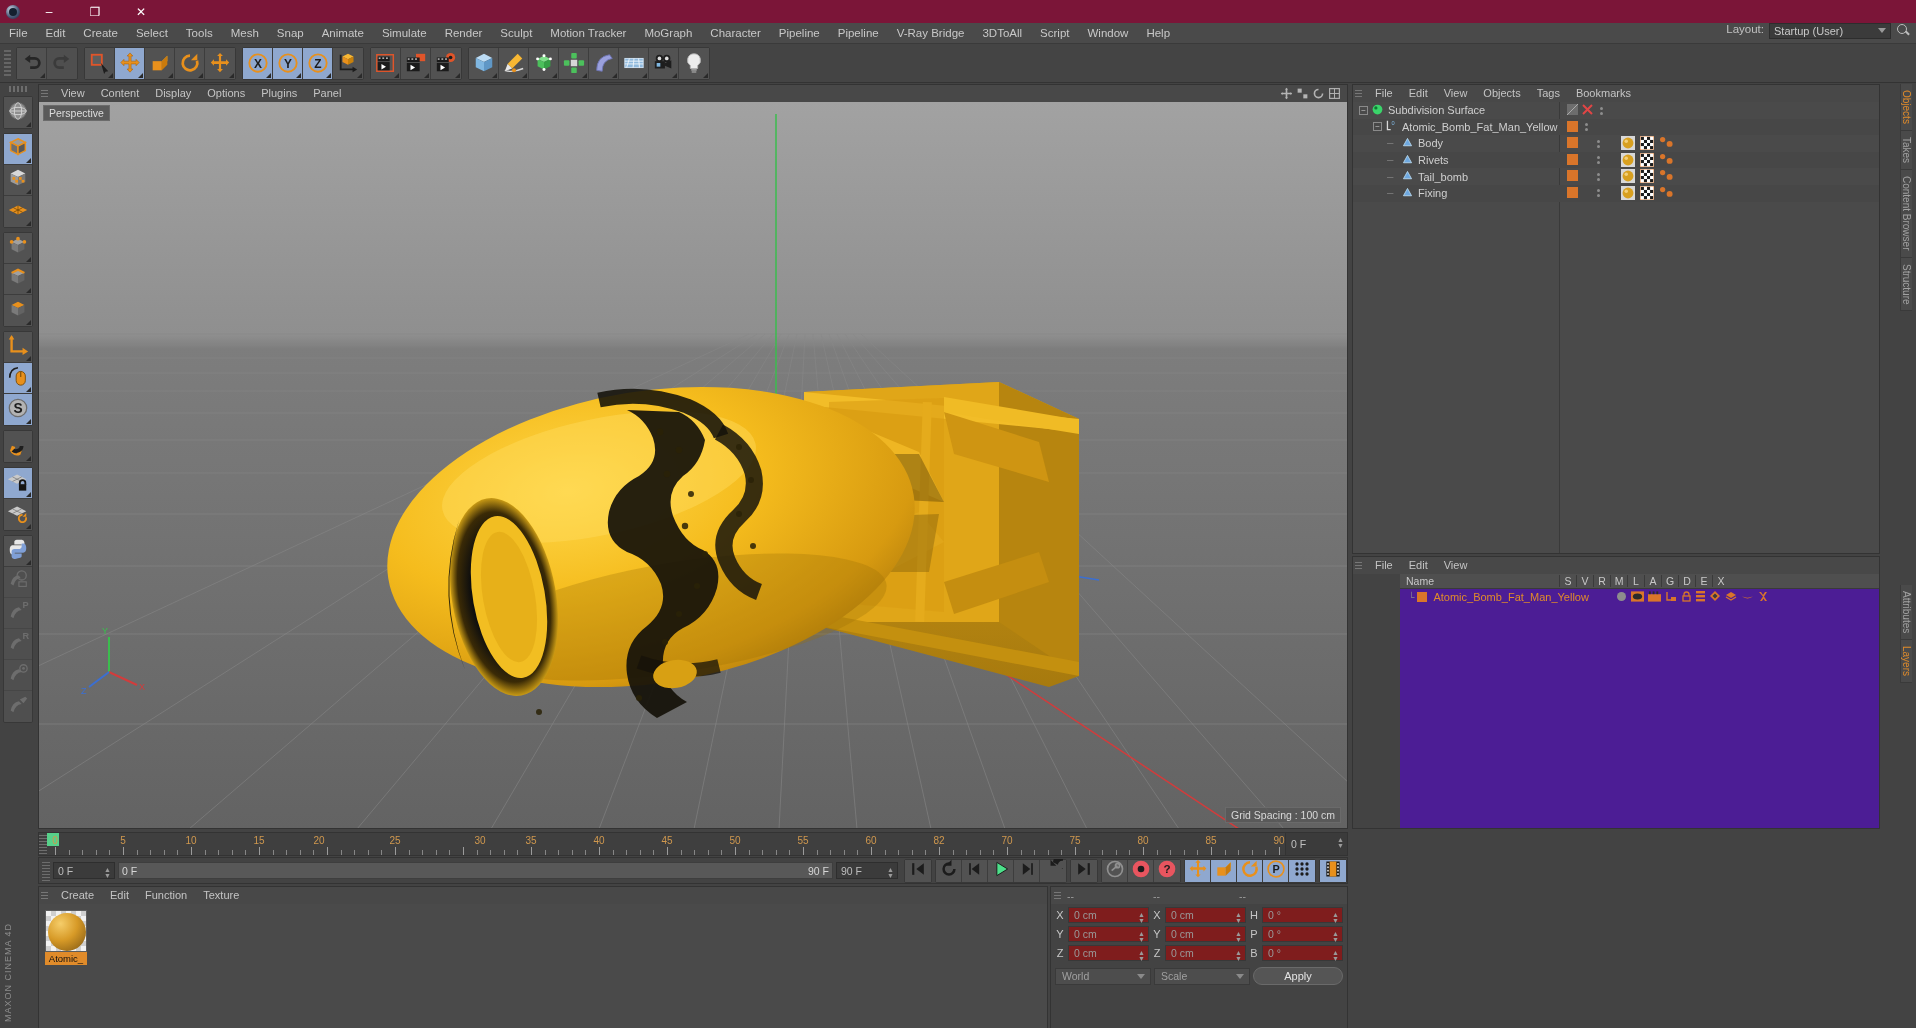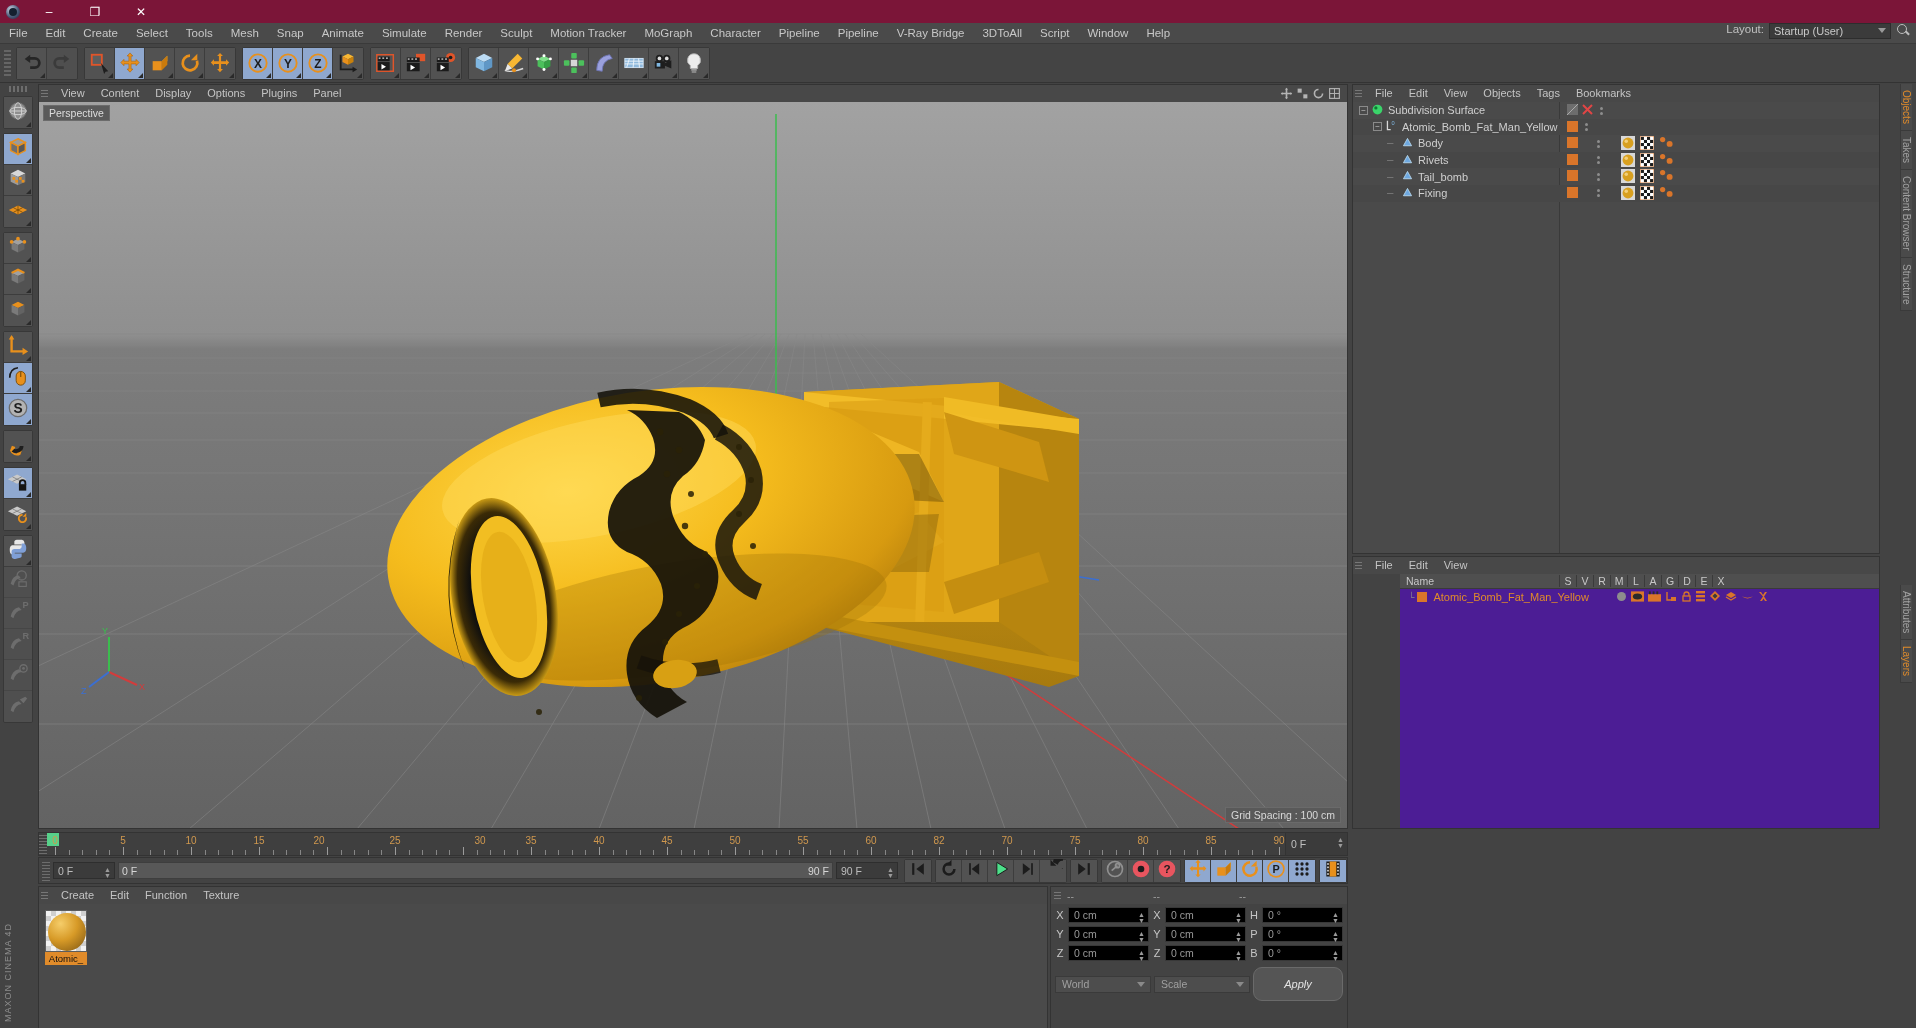--- a/index.html
+++ b/index.html
@@ -116,24 +116,24 @@
   .mat-name{background:#e08b2a;color:#111;font-size:9.5px;text-align:center;padding:1px 0;overflow:hidden;white-space:nowrap;}
 
   
   .coord{position:absolute;left:1050px;top:802px;width:298px;height:224px;background:#434343;border:1px solid #333;}
   .coord-head{height:17px;background:#484848;display:flex;align-items:center;color:#9e9e9e;font-size:10.5px;}
   .coord-head .g{width:7px;height:11px;background-image:repeating-linear-gradient(0deg,#777 0 1px,transparent 1px 3px);background-size:2px 3px;margin:0 6px 0 3px;}
   .coord-head span{width:86px;text-align:left;}
   .coord-body{padding:3px 4px;}
   .crow{display:flex;align-items:center;gap:3px;margin-bottom:3px;}
   .clabel{width:10px;color:#c6c6c6;font-size:11px;text-align:center;}
-  .cfield{flex:1 1 0;height:16px;background:#000000;border:1px solid #383838;color:#9a9a9a;font-size:10.5px;display:flex;align-items:center;padding-left:5px;position:relative;}
+  .cfield{flex:1 1 0;height:16px;background:#7f1d1d;border:1px solid #383838;color:#9a9a9a;font-size:10.5px;display:flex;align-items:center;padding-left:5px;position:relative;}
   .cselect{flex:1 1 0;height:17px;background:#4d4d4d;border:1px solid #3a3a3a;color:#a0a0a0;font-size:10.5px;display:flex;align-items:center;padding-left:6px;position:relative;}
   .cselect .caret{position:absolute;right:5px;top:5px;width:0;height:0;border-left:4px solid transparent;border-right:4px solid transparent;border-top:5px solid #8a8a8a;}
-  .apply-btn{flex:1 1 0;height:34px;background:#555;border:1px solid #6a6a6a;border-radius:9px;color:#e3e3e3;font-size:11px;display:flex;align-items:center;justify-content:center;font-style:italic;}
+  .apply-btn{flex:1 1 0;height:18px;background:#555;border:1px solid #6a6a6a;border-radius:9px;color:#e3e3e3;font-size:11px;display:flex;align-items:center;justify-content:center;}
 </style>
 </head>
 <body>
 
 <div class="titlebar">
   <div class="title-logo"></div>
   <div class="win-btns">
     <div class="win-btn">–</div>
     <div class="win-btn">❐</div>
     <div class="win-btn close">✕</div>

